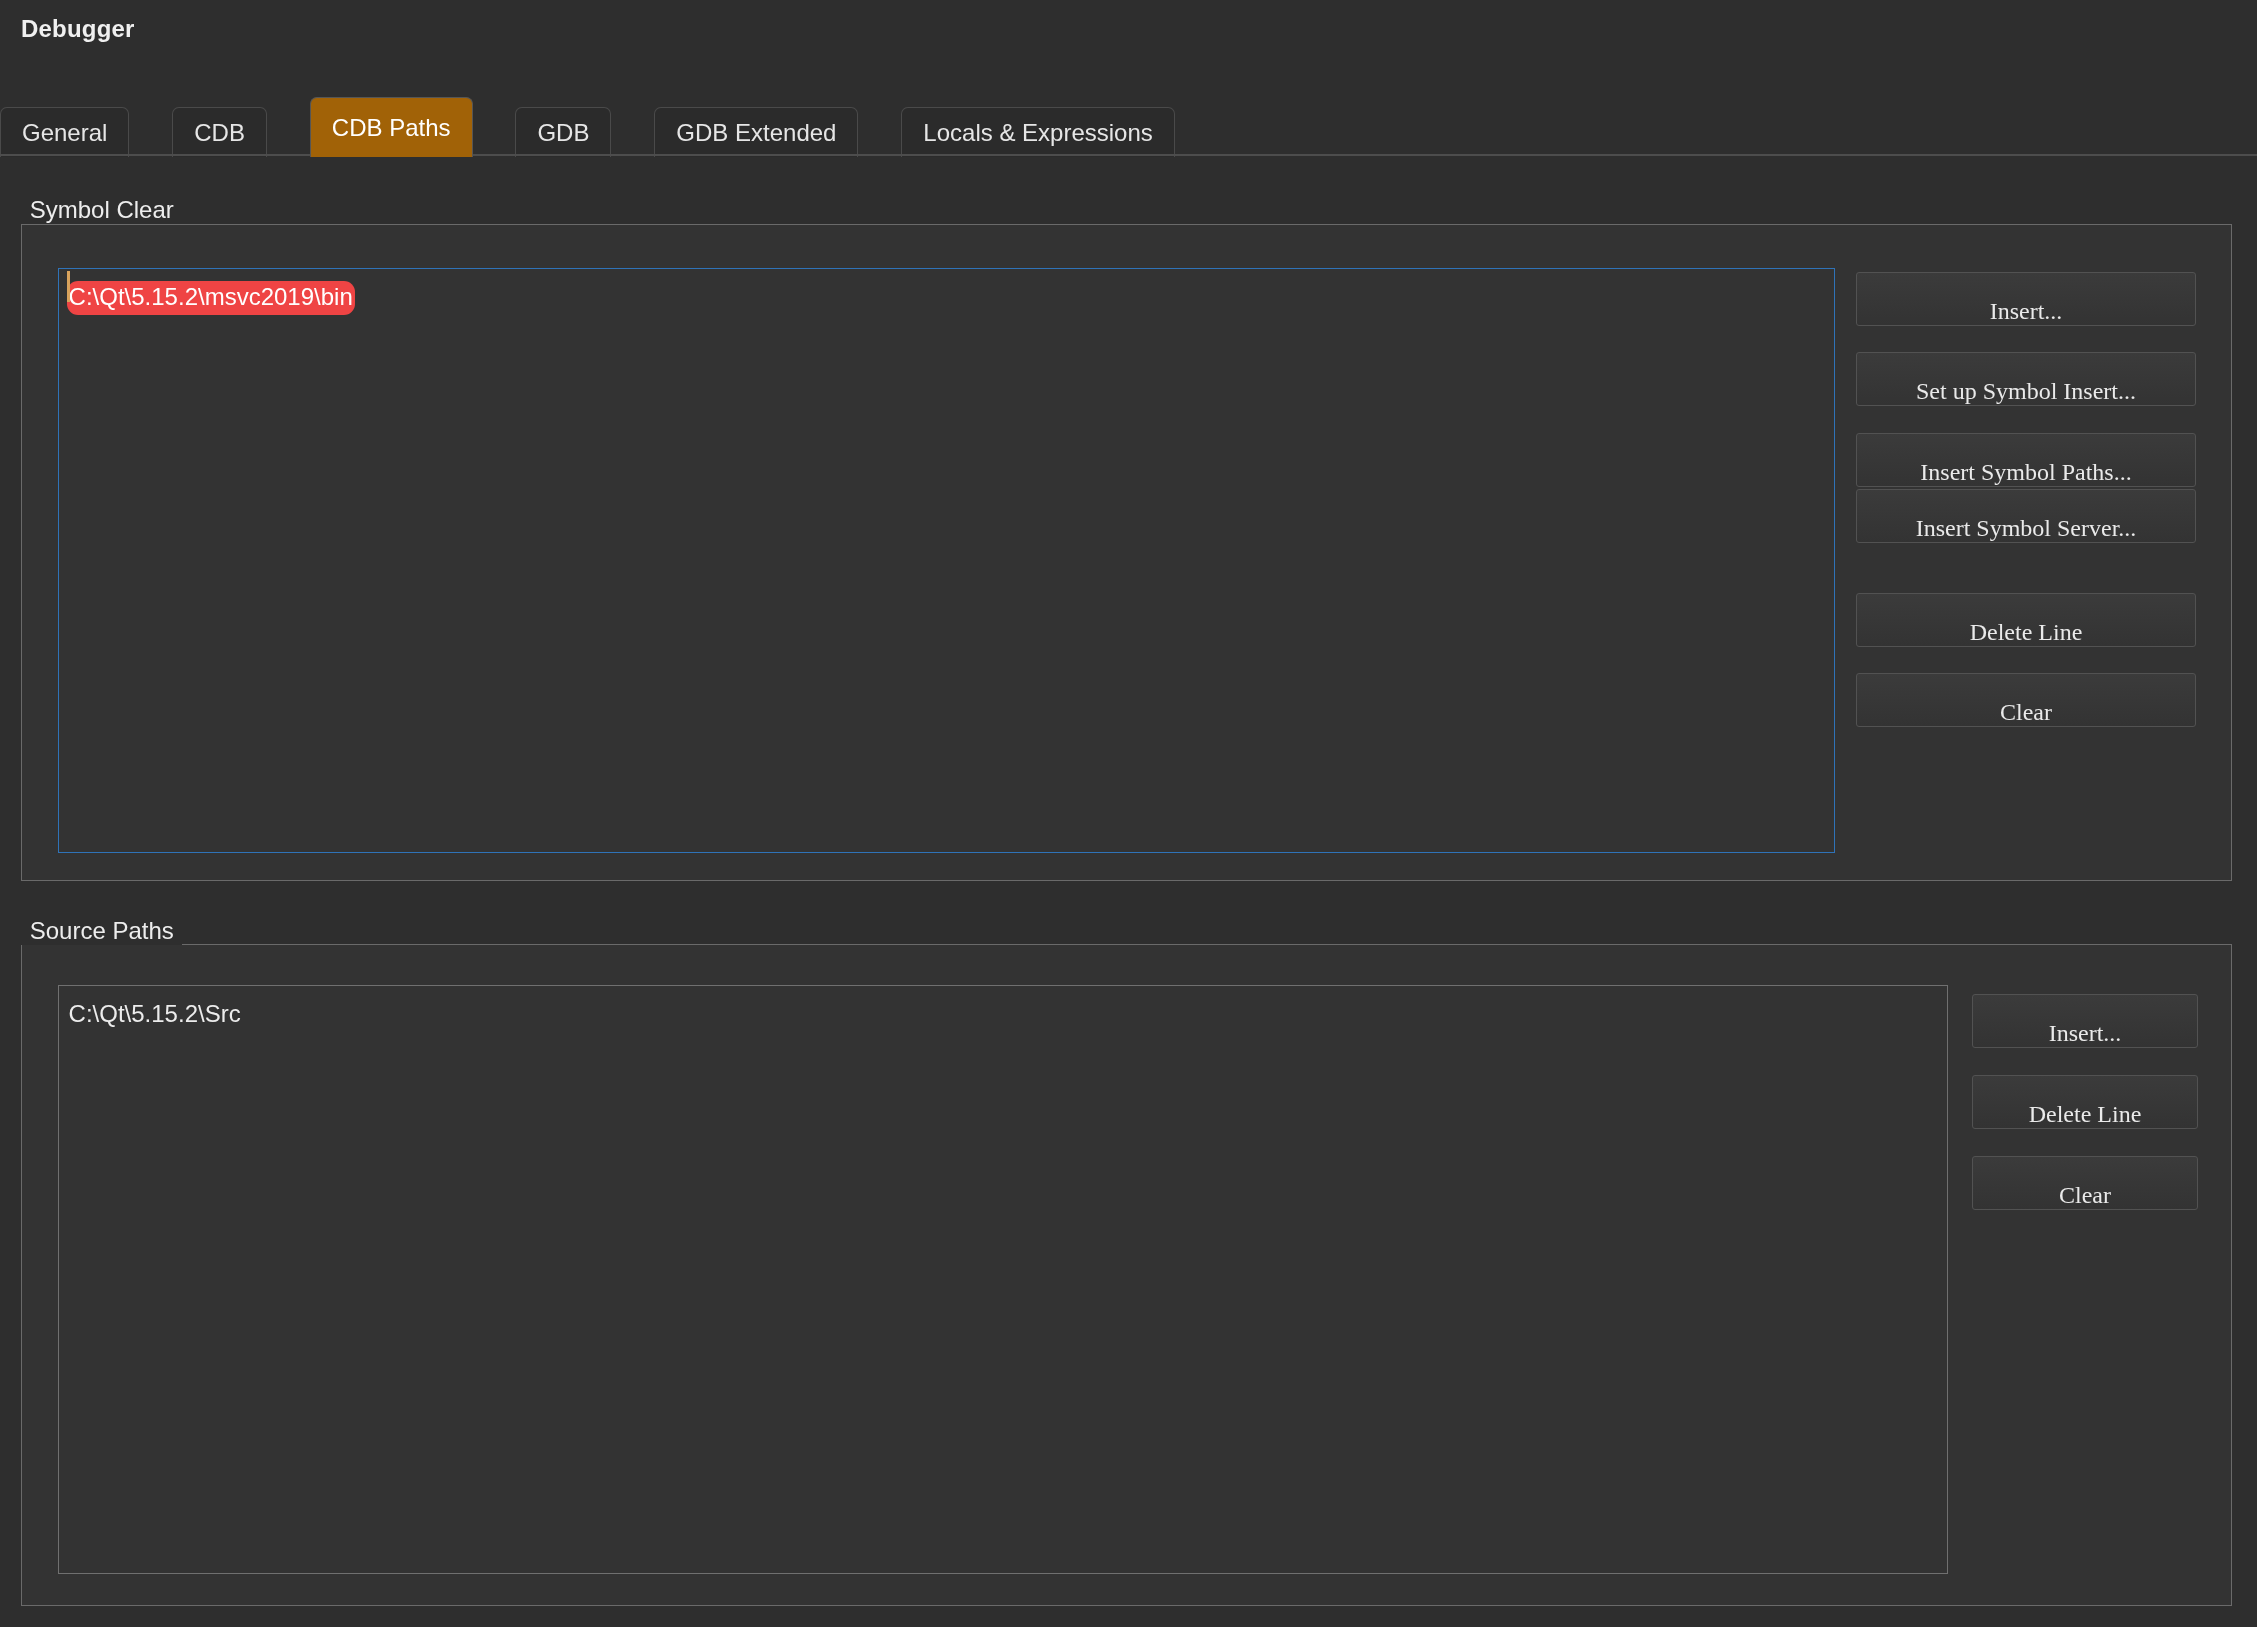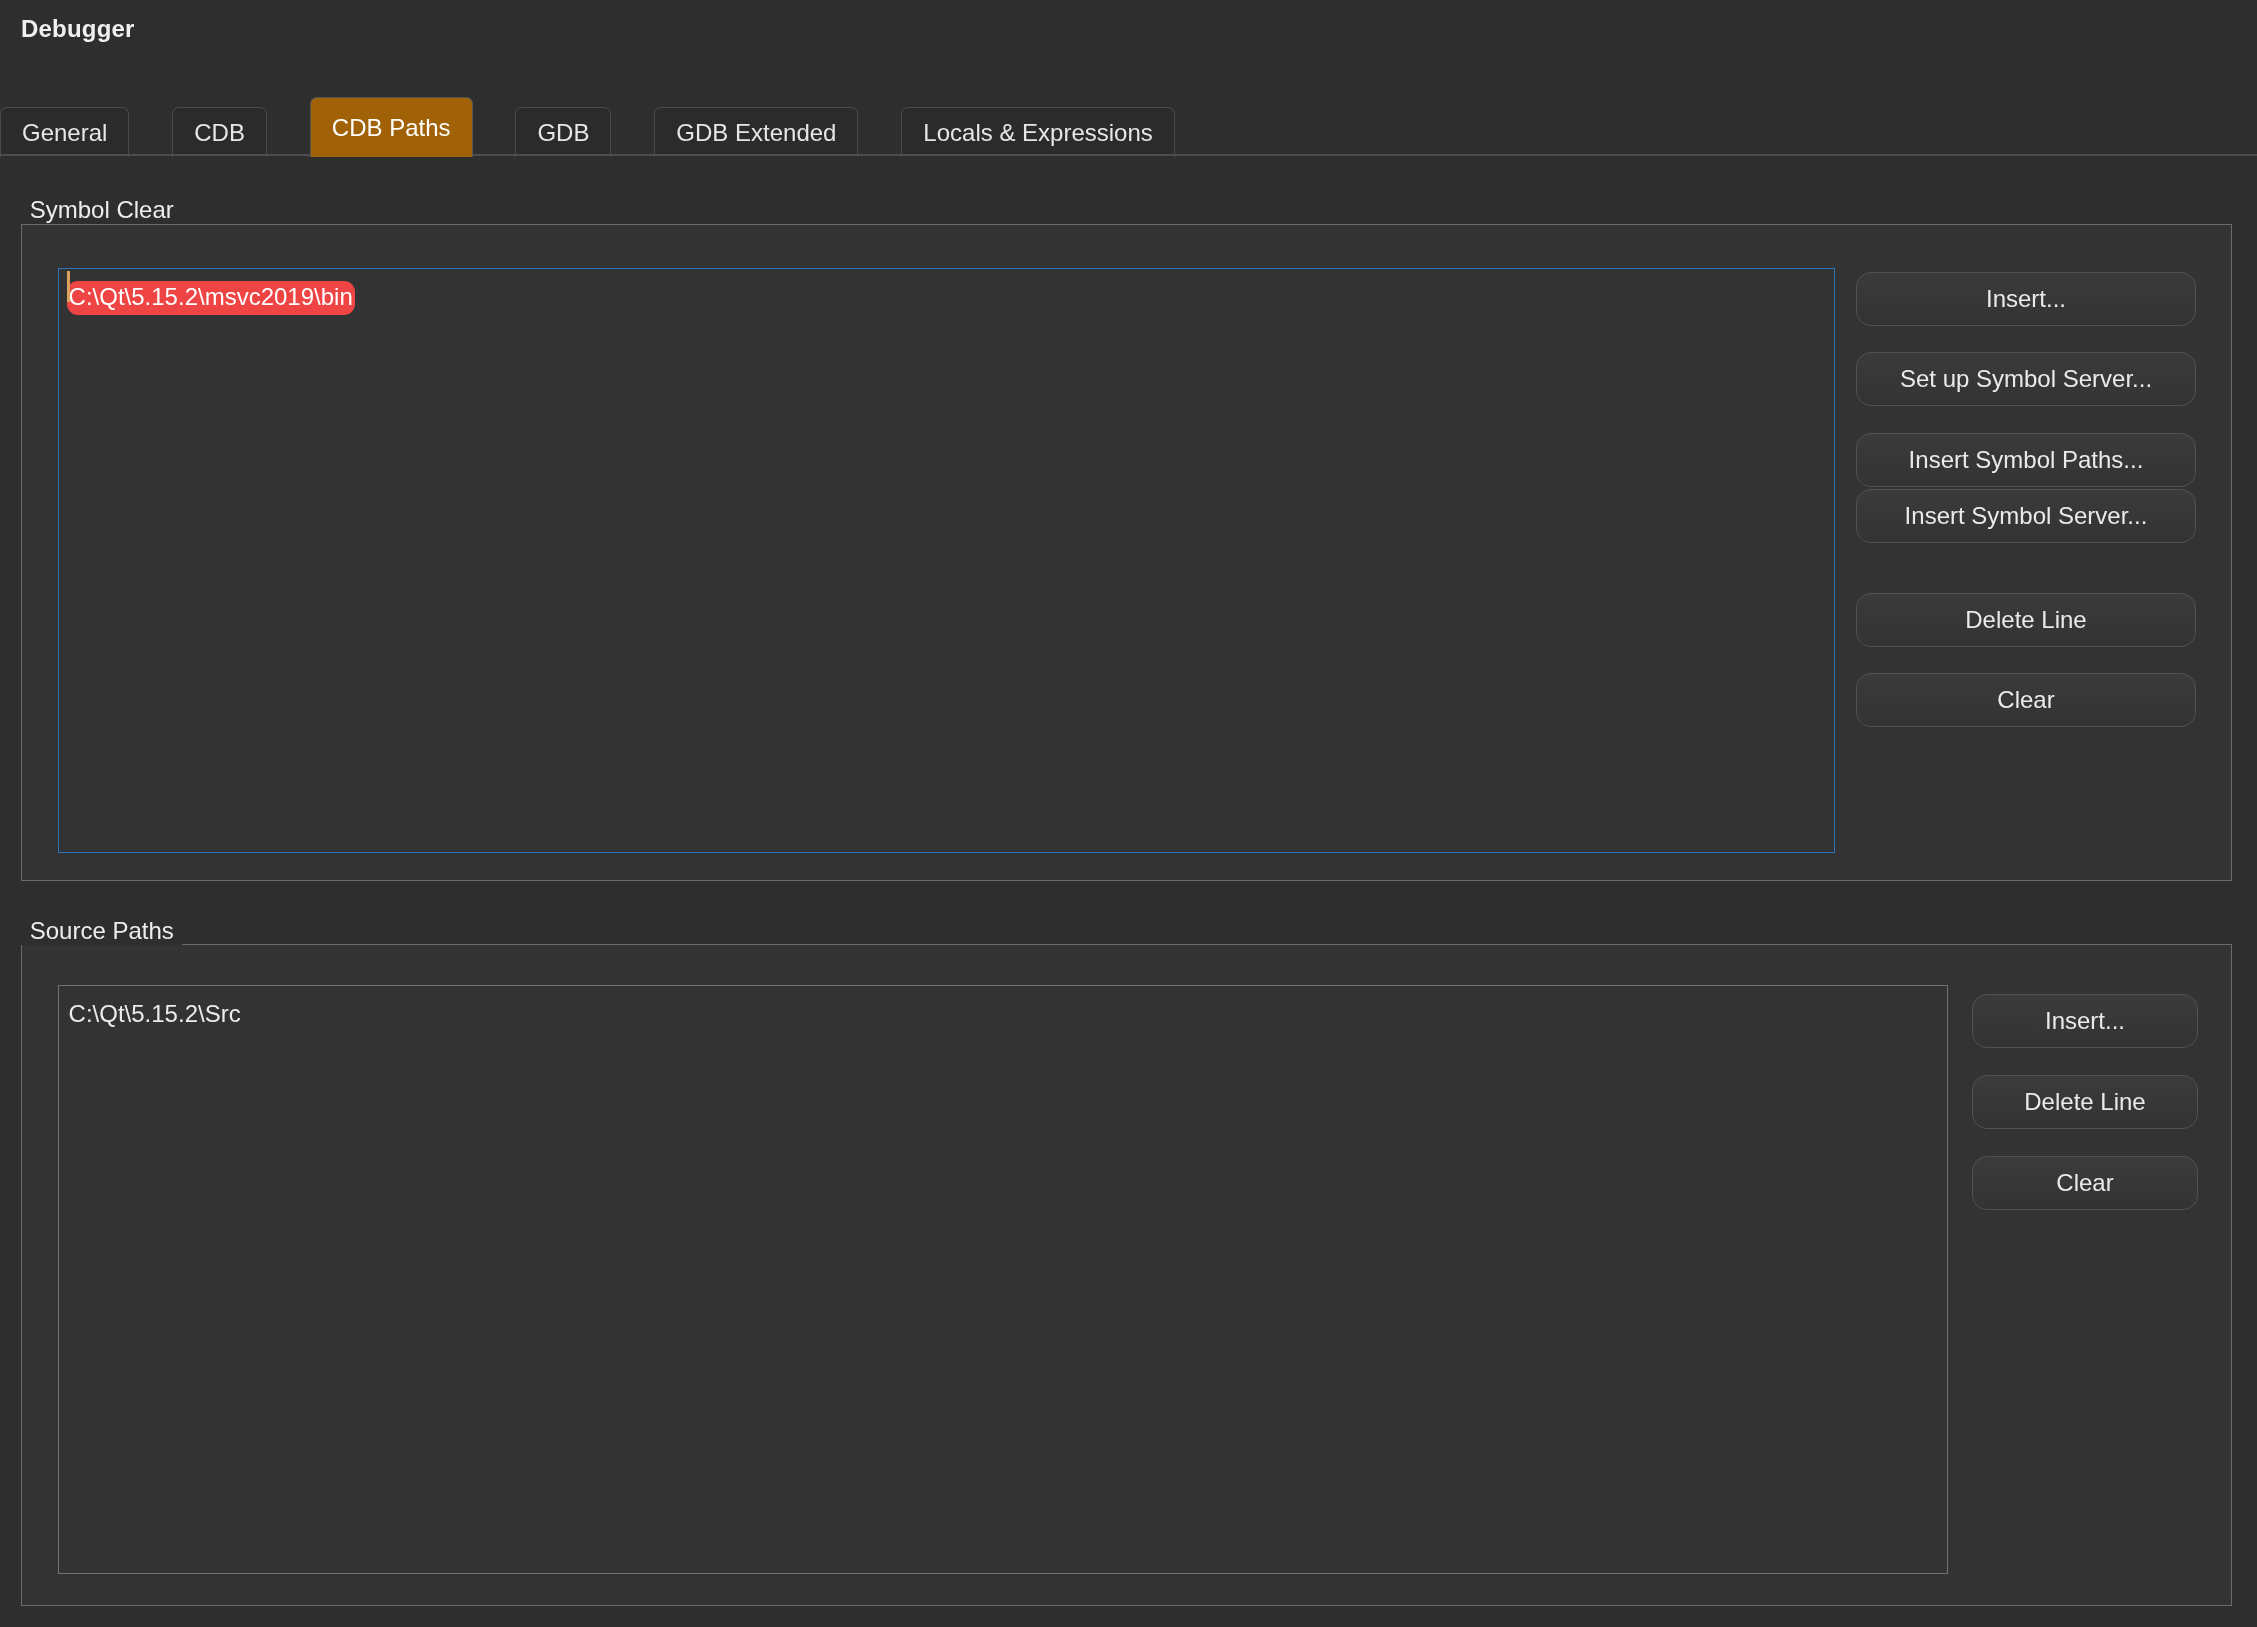--- a/index.html
+++ b/index.html
@@ -124,30 +124,31 @@
     width: 2.9px;
     height: 31px;
     background: #d9a35c;
   }
 
   
   .btn {
     position: absolute;
     background: linear-gradient(#3b3b3b, #333333);
     border: 1px solid #525252;
-    border-radius: 15px;
+    border-radius: 3px;
     color: #eaeaea;
     font-size: 24px;
     display: flex;
-    align-items: center;
+    align-items: flex-end;
     justify-content: center;
     cursor: default;
     user-select: none;
     padding: 0 7.7px;
     white-space: nowrap;
+    font-family: Liberation Serif, serif;
   }
 </style>
 </head>
 <body>
 
 <div class="page-title">Debugger</div>
 
 <div class="tabbar" id="tabbar">
     <div class="tab">
       <span>General</span>
@@ -176,21 +177,21 @@
 
 <div class="listpane focused" id="symbol-paths-list" style="left:58px; top:268px; width:1777px; height:585px;">
     <div style="position: relative; padding: 11.6px 0px 0px 7.7px;"><span class="list-row selected">C:\Qt\5.15.2\msvc2019\bin</span><span class="caret" style="left: 7.7px;"></span></div>
   </div>
 
 <div id="symbol-paths-buttons">
     <div class="btn" style="left: 1856px; top: 272px; width: 340px; height: 54px;">
       <span>Insert...</span>
     </div>
     <div class="btn" style="left: 1856px; top: 352px; width: 340px; height: 54px;">
-      <span>Set up Symbol Server...</span>
+      <span>Set up Symbol Insert...</span>
     </div>
     <div class="btn" style="left: 1856px; top: 433px; width: 340px; height: 54px;">
       <span>Insert Symbol Paths...</span>
     </div>
     <div class="btn" style="left: 1856px; top: 489px; width: 340px; height: 54px;">
       <span>Insert Symbol Server...</span>
     </div>
     <div class="btn" style="left: 1856px; top: 593px; width: 340px; height: 54px;">
       <span>Delete Line</span>
     </div>

